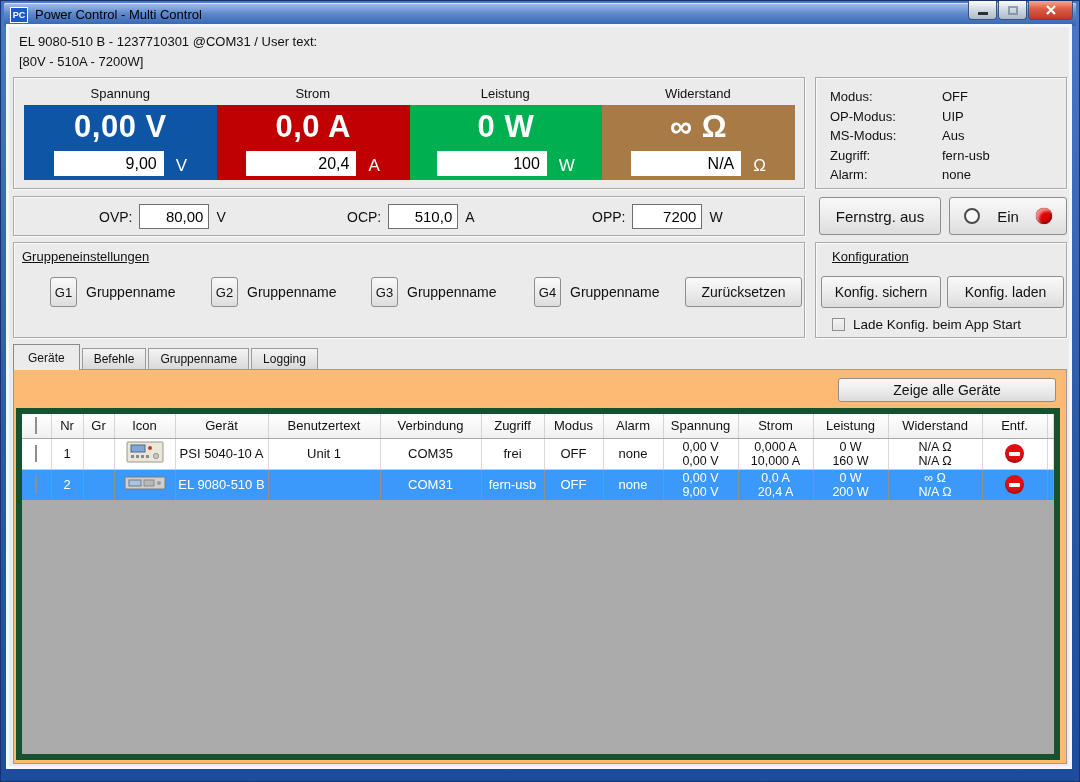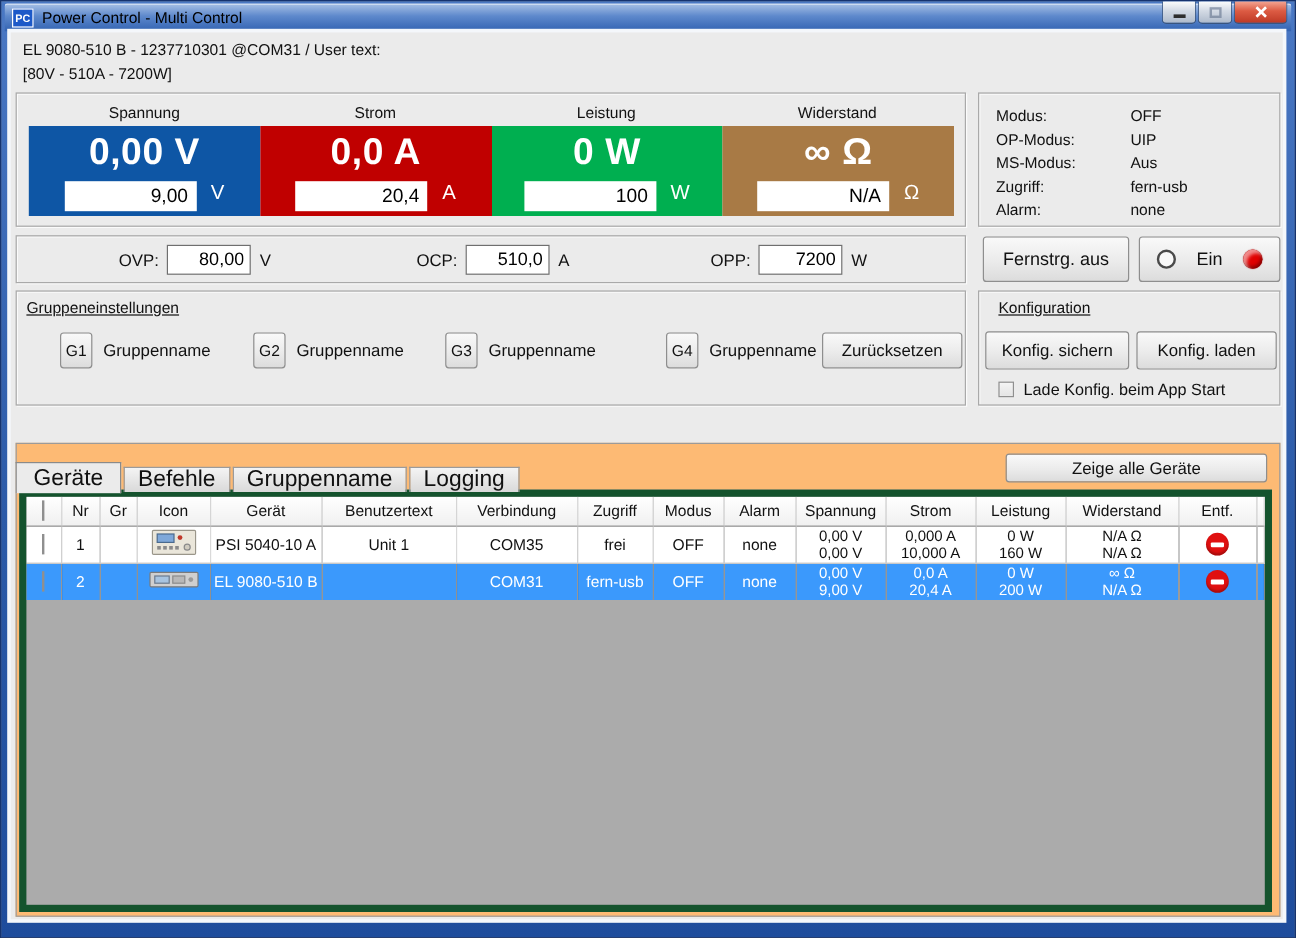--- a/index.html
+++ b/index.html
@@ -35,21 +35,21 @@
     box-shadow:inset 1px 1px 0 #FBFBFB, 1px 1px 0 #FBFBFB; }
 
   
   .meters-box { left:4px; top:50px; width:792px; height:112px; }
   .meter-labels { display:flex; margin:8px 10px 0 10px; }
   .meter-labels span { flex:1; text-align:center; font-size:13px; }
   .meter-bar { position:absolute; left:10px; right:9px; top:27px; bottom:8px; display:flex; }
   .meter { flex:1; display:flex; flex-direction:column; align-items:center; justify-content:center;
     gap:6px; color:#fff; }
   .meter-value { font-size:31px; font-weight:bold; letter-spacing:.5px; }
-  .meter-setrow { display:flex; align-items:flex-start; gap:12px; }
+  .meter-setrow { display:flex; align-items:flex-end; gap:12px; }
   .meter-input { width:110px; height:25px; border:none; background:#fff;
     font:16px "Liberation Sans", sans-serif; text-align:right; padding:0 7px; }
   .meter-unit { font-size:17px; }
 
   
   .status-box { left:806px; top:50px; width:252px; height:112px; padding:9px 0 0 14px; }
   .srow { display:flex; height:19.5px; align-items:center; font-size:13px; }
   .slabel { width:112px; }
 
   
@@ -82,23 +82,23 @@
   .config-box { left:806px; top:215px; width:252px; height:96px; }
   .config-box .box-title { left:16px; }
   .save-btn { position:absolute; left:5px; top:33px; width:120px; height:32px; }
   .load-btn { position:absolute; left:131px; top:33px; width:117px; height:32px; }
   .autoload { position:absolute; left:16px; top:74px; display:flex; align-items:center; gap:8px; font-size:13.5px; }
   .checkbox { width:13px; height:13px; border:1px solid #8F8F8F;
     background:linear-gradient(#F4F4F4,#E4E4E4); box-shadow:inset 0 0 1px #fff; }
 
   
   .tabs { position:absolute; left:4px; top:317px; display:flex; align-items:flex-end; z-index:4; }
-  .tab { height:21px; padding:0 11px; display:flex; align-items:center; font-size:19px;
+  .tab { height:21px; padding:0 11px; display:flex; align-items:center; font-size:12px;
     background:linear-gradient(#F4F4F4,#D9D9D9); border:1px solid #9B9B9B; border-bottom:none;
-    margin-right:2px; cursor:pointer;margin-top:41px; }
+    margin-right:2px; cursor:pointer; }
   .tab.active { height:26px; background:#EBEBEB; position:relative; margin-bottom:-1px;
     border-color:#8A8A8A; padding:0 14px; }
 
   .tabpage { position:absolute; left:4px; top:342px; width:1054px; height:395px;
     border:1px solid #9B9B9B; background:#fdba74; }
   .showall-btn { position:absolute; right:10px; top:8px; width:218px; height:24px; font-size:14px; }
 
   
   .table-wrap { position:absolute; left:2px; top:38px; width:1044px; height:352px;
     border:6px solid #14532d; overflow:hidden; }
@@ -243,21 +243,21 @@
         <span class="gname">Gruppenname</span>
       </div>
       <div class="gitem" style="left:197px;">
         <button class="btn gbtn">G2</button>
         <span class="gname">Gruppenname</span>
       </div>
       <div class="gitem" style="left:357px;">
         <button class="btn gbtn">G3</button>
         <span class="gname">Gruppenname</span>
       </div>
-      <div class="gitem" style="left:517px;padding-left:24px;">
+      <div class="gitem" style="left:496px;padding-left:24px;">
         <button class="btn gbtn">G4</button>
         <span class="gname">Gruppenname</span>
       </div>
       <button class="btn reset-btn">Zurücksetzen</button>
     </div>
 
     <div class="groupbox config-box">
       <div class="box-title">Konfiguration</div>
       <button class="btn load-btn">Konfig. laden</button>
       <button class="btn save-btn">Konfig. sichern</button>

